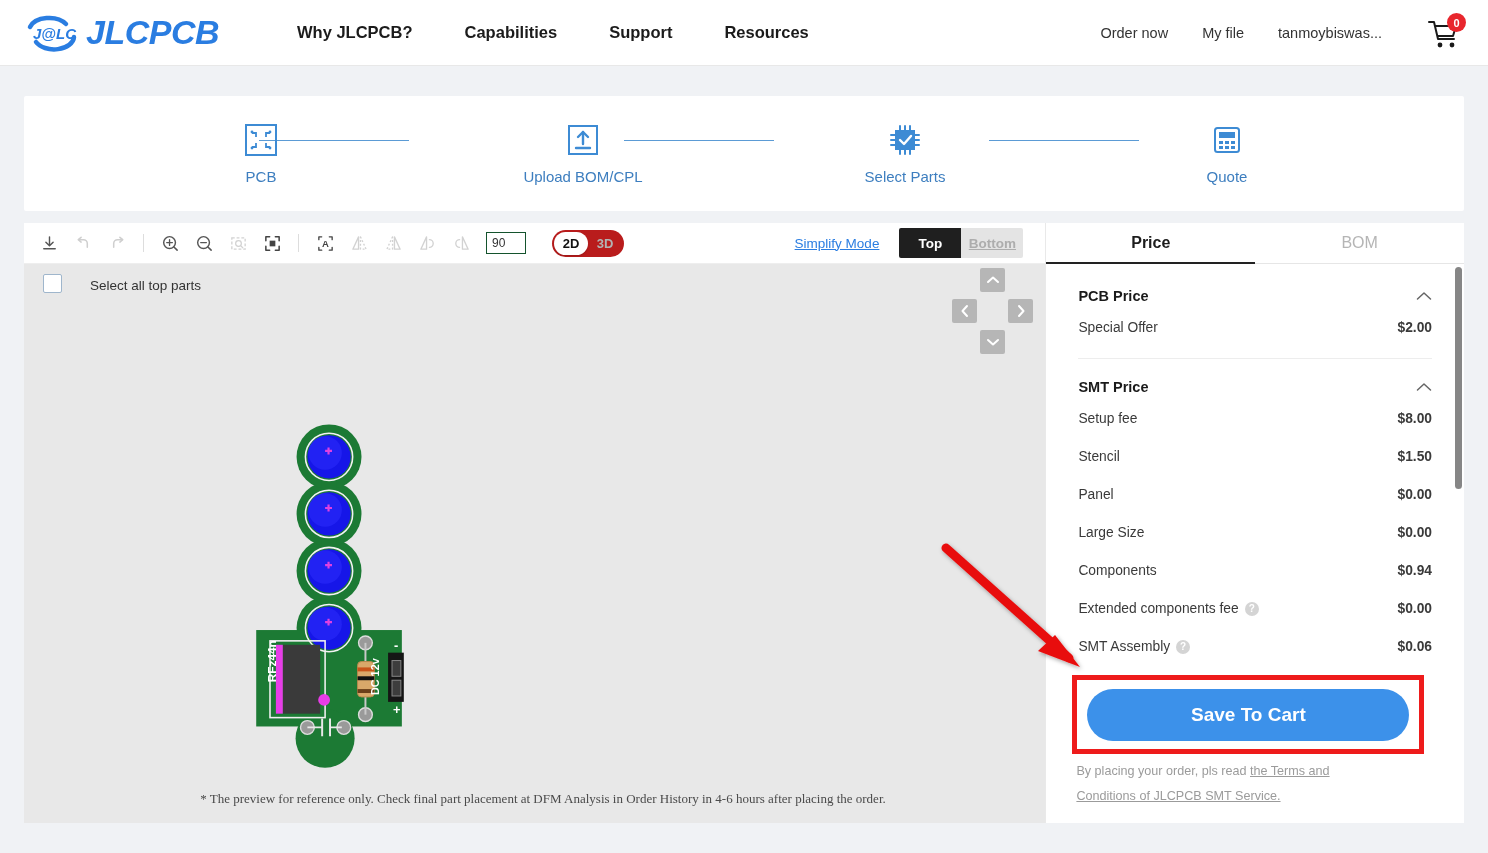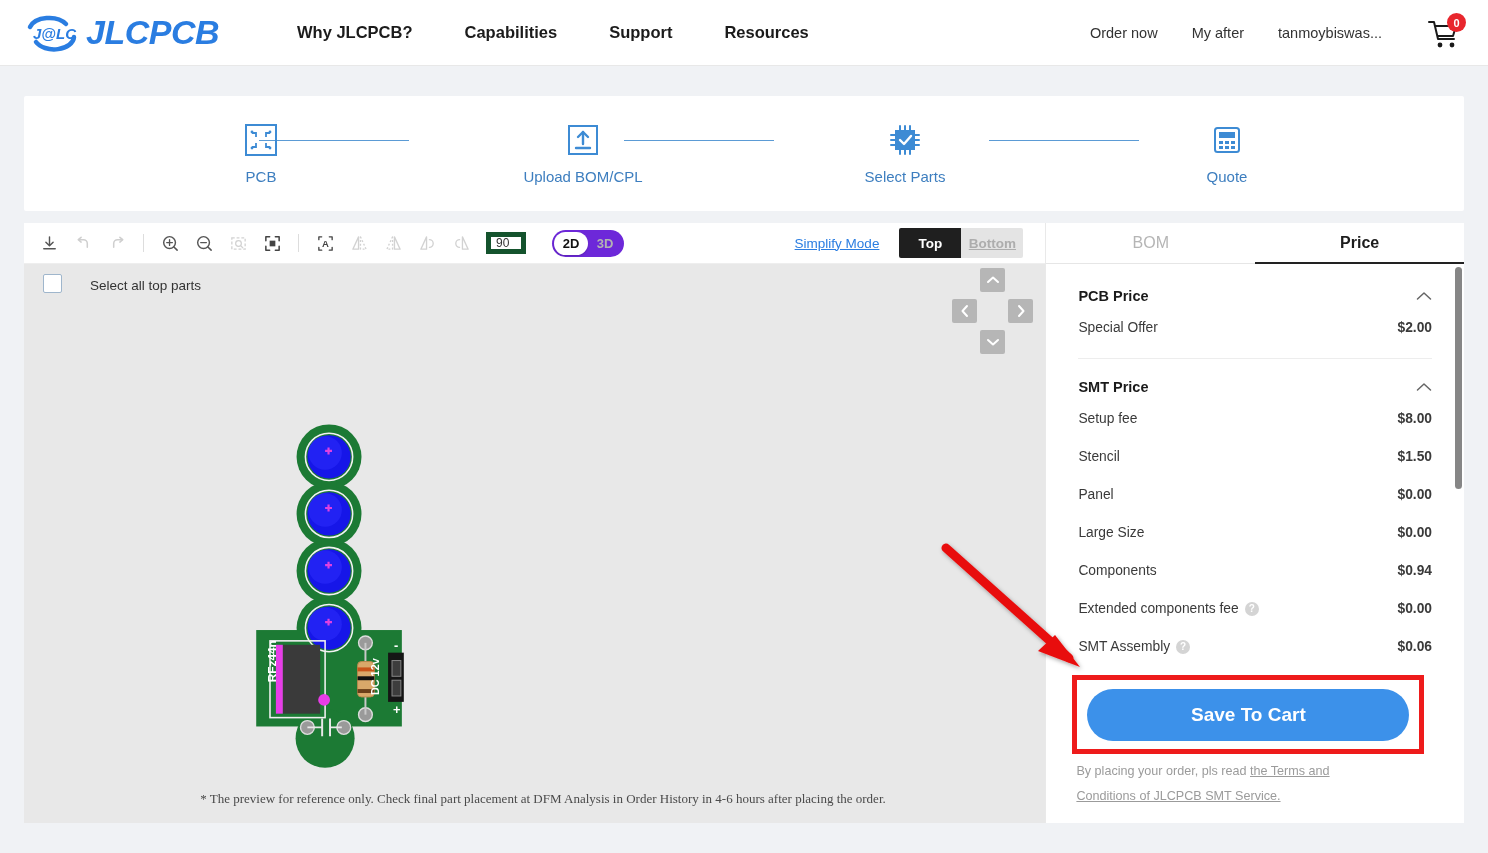--- a/index.html
+++ b/index.html
@@ -108,29 +108,29 @@
     background: #fff;
   }
   .tb-btn {
     width: 34px; height: 30px;
     display: flex; align-items: center; justify-content: center;
     cursor: pointer;
   }
   .tb-sep { width: 1px; height: 18px; background: #ddd; margin: 0 9px; }
   .rot-input {
     width: 40px; height: 22px;
-    border: 5px solid #14532d;
+    border: 1px solid #14532d;
     font-size: 12px; color: #333;
     padding-left: 5px; margin-left: 8px;
     background: #fff;
     font-family: "Liberation Sans", sans-serif;
   }
   .dim-toggle {
     display: flex; align-items: center;
-    background: #6d28d9; border-radius: 14px;
+    background: #b91c1c; border-radius: 14px;
     height: 27px; margin-left: 26px; padding: 2px;
   }
   .dim-opt {
     width: 34px; height: 23px; border-radius: 12px;
     font-size: 13px; font-weight: bold;
     display: flex; align-items: center; justify-content: center;
     color: #b3b3b3; cursor: pointer;
   }
   .dim-opt.active { background: #fff; color: #111; box-shadow: 0 1px 2px rgba(0,0,0,.18); }
   .simplify {
@@ -270,21 +270,21 @@
 
   <nav class="nav-main">
     <a href="#">Why JLCPCB?</a>
     <a href="#">Capabilities</a>
     <a href="#">Support</a>
     <a href="#">Resources</a>
   </nav>
 
   <div class="nav-right">
     <a href="#">Order now</a>
-    <a href="#">My after</a>
+    <a href="#">My file</a>
     <a href="#">tanmoybiswas...</a>
     <div class="cart-wrap">
       <svg width="40" height="40" viewBox="0 0 40 40">
         <path d="M7 9 L12 9 L16 26 L32 26" fill="none" stroke="#1a1a1a" stroke-width="2" stroke-linecap="round" stroke-linejoin="round"></path>
         <path d="M13 13 L34 13 L31 23 L15.5 23" fill="none" stroke="#1a1a1a" stroke-width="2" stroke-linejoin="round"></path>
         <circle cx="18" cy="32" r="2.4" fill="#1a1a1a"></circle>
         <circle cx="30" cy="32" r="2.4" fill="#1a1a1a"></circle>
       </svg>
       <span class="cart-badge">0</span>
     </div>
@@ -561,22 +561,22 @@
           <path d="M303 462 V480 M311 462 V480" stroke="#e9e9e9" stroke-width="2"></path>
         </g>
       </svg>
 
       <div class="footnote">* The preview for reference only. Check final part placement at DFM Analysis in Order History in 4-6 hours after placing the order.</div>
     </div>
   </div>
 
   <div class="right-pane">
     <div class="rp-tabs">
+      <div class="rp-tab active">Price</div>
       <div class="rp-tab inactive">BOM</div>
-      <div class="rp-tab active">Price</div>
     </div>
 
     <div class="rp-body">
       <div class="rp-scrollbar"></div>
 
       <div class="price-scroll">
 
         <div class="price-group-head">
           <span>PCB Price</span>
           <svg class="chev" viewBox="0 0 16 10">

